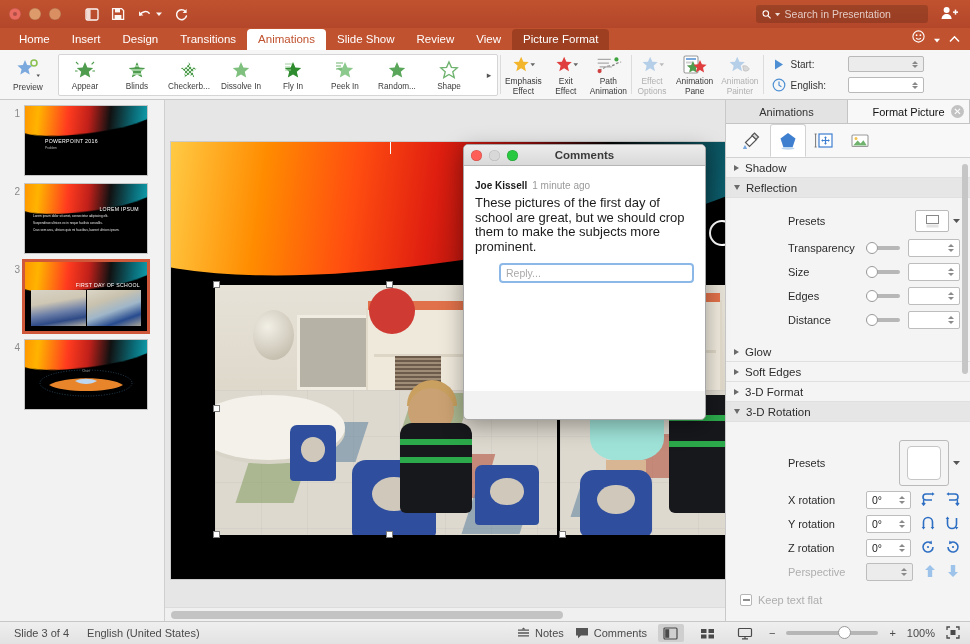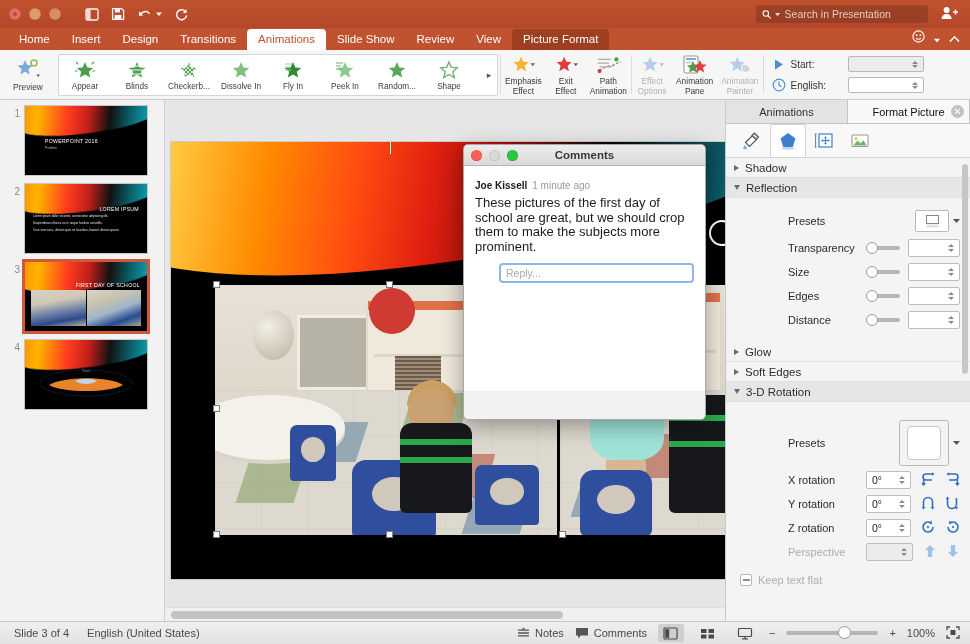--- a/index.html
+++ b/index.html
@@ -864,20 +864,24 @@
       </div>
 
       <div class="sec-head">
         <span class="caret right"></span>
         <span>Glow</span>
       </div>
       <div class="sec-head">
         <span class="caret right"></span>
         <span>Soft Edges</span>
       </div>
+      <div class="sec-head">
+        <span class="caret right"></span>
+        <span>3-D Format</span>
+      </div>
 
       <div class="sec-head open">
         <span class="caret down"></span>
         <span>3-D Rotation</span>
       </div>
       <div class="sec-body" style="padding-top:16px">
         <div class="row" style="height:50px">
           <span class="lbl">Presets</span>
           <span style="flex:1"></span>
           <div class="preset-big">

